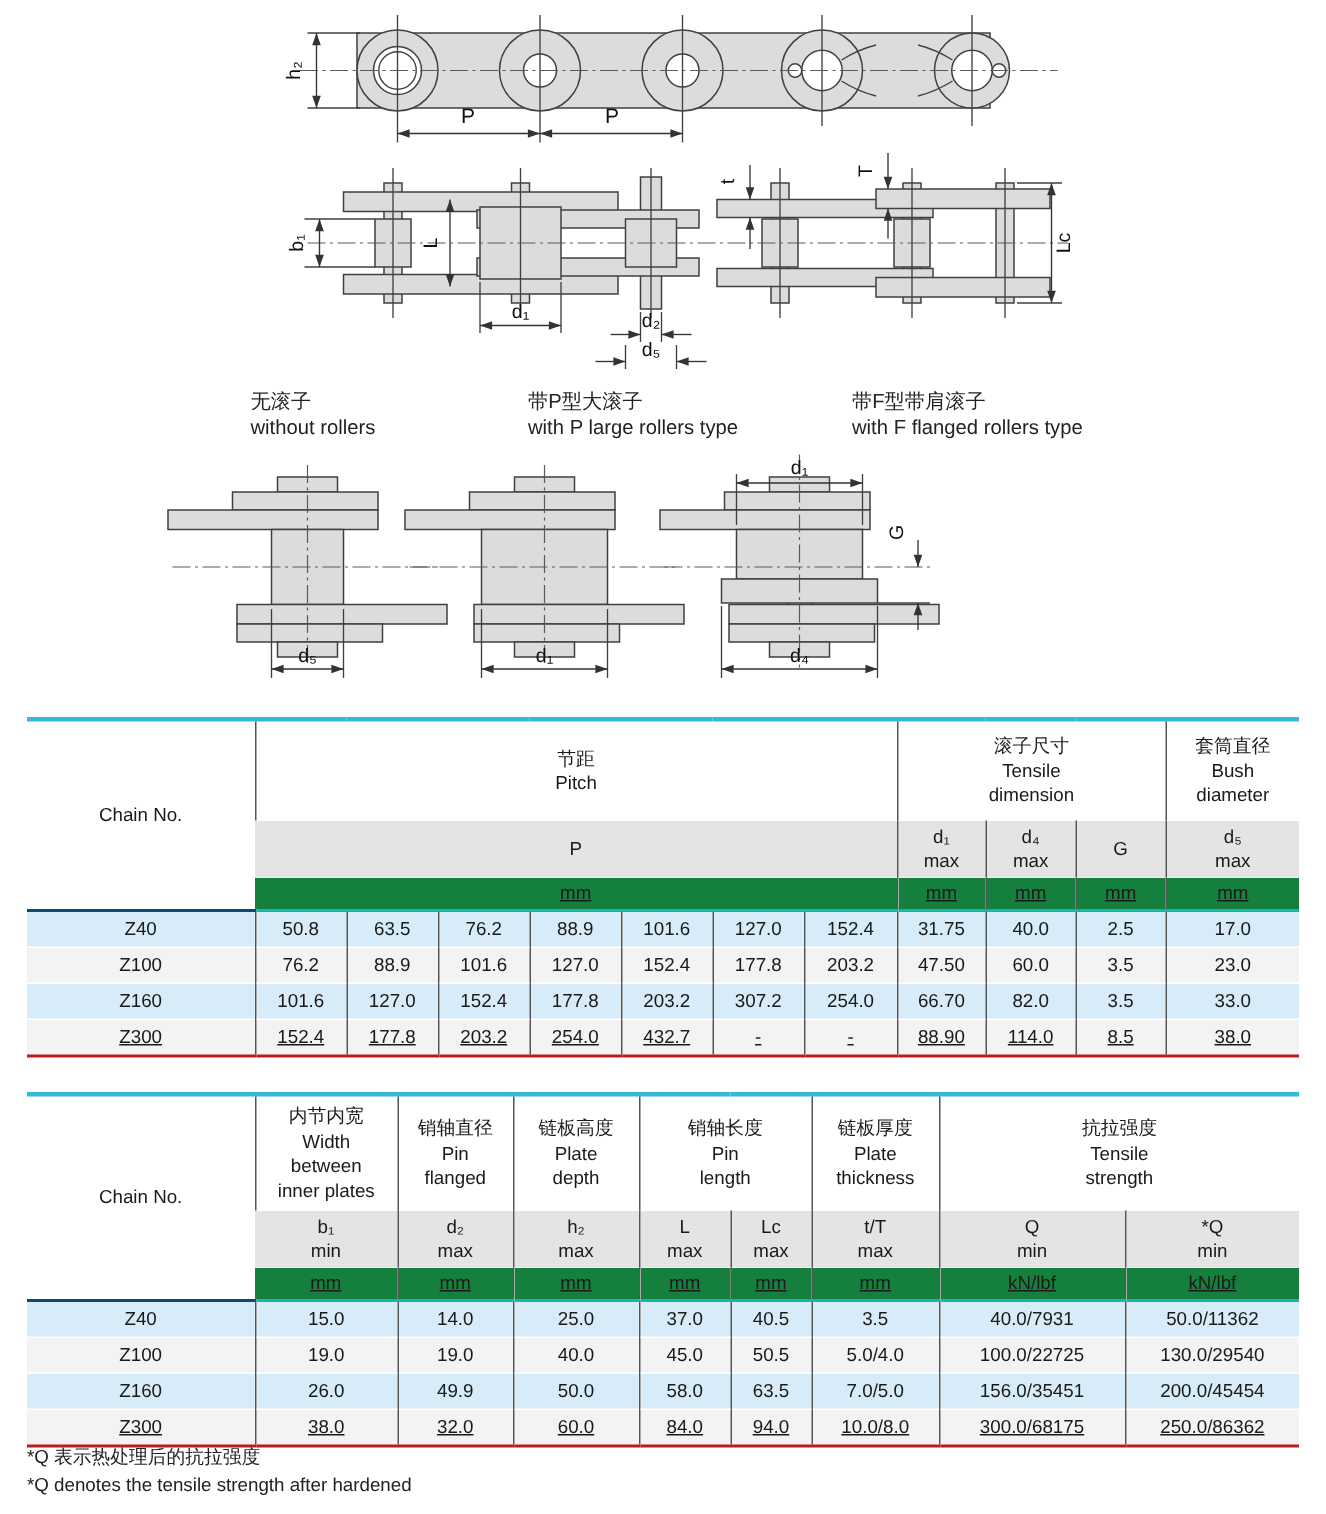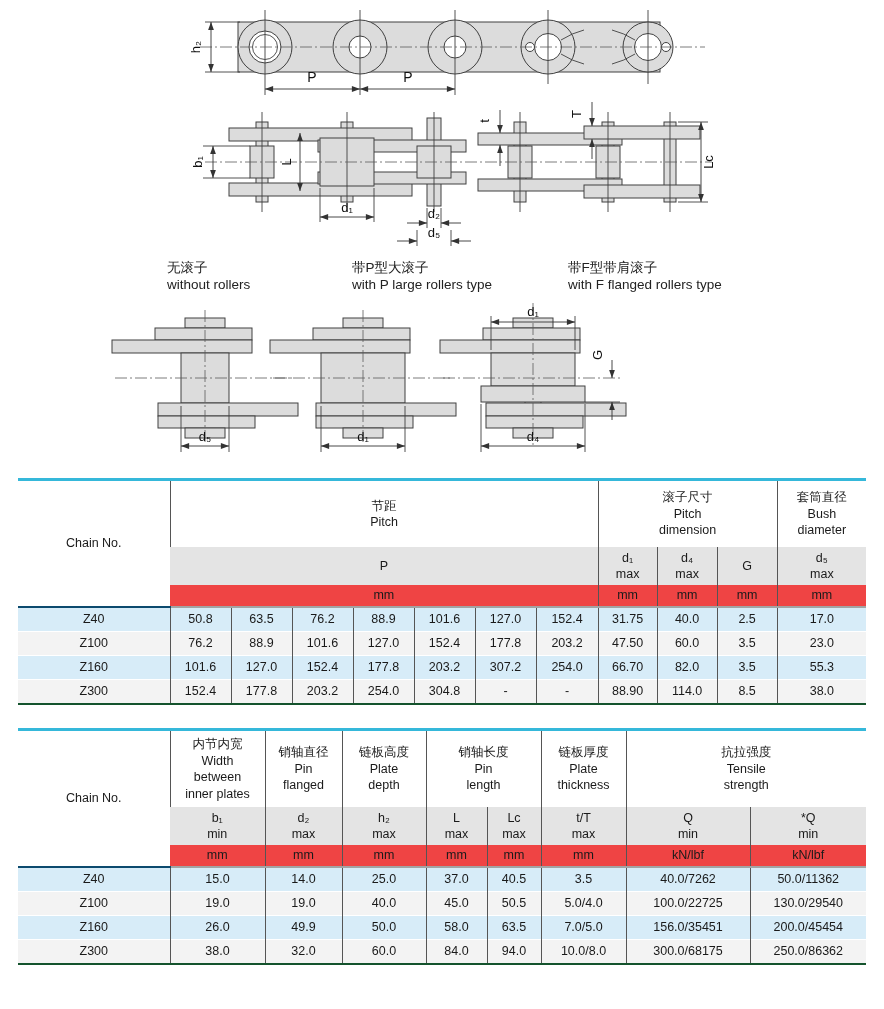--- a/index.html
+++ b/index.html
@@ -27,26 +27,26 @@
   }
   .spec th, .spec td {
     border-left:1px solid #555; padding:0 2px; text-align:center; vertical-align:middle;
     font-weight:normal; line-height:1.32; overflow:hidden;
   }
   .spec th:first-child, .spec td:first-child { border-left:none; }
   .spec tr.h1 th { background:#ffffff; }
   .t1 tr.h1 th { height:66px; }
   .t2 tr.h1 th { height:76px; }
   .spec tr.h2g th { height:38px; background:#e4e4e4; }
-  .spec tr.h3 th { height:21px; background:#ef4444; border-bottom:2px solid #a3a3a3; }
+  .spec tr.h3 th { height:21px; background:#15803d; border-bottom:2px solid #14b8a6;text-decoration:underline; }
   .spec th[rowspan] { border-bottom:2px solid #0c4a6e; background:#fff; }
   .spec tbody td { height:23px; border-top:1px solid #ffffff; }
   .spec tbody tr:nth-child(odd)  { background:#d7ecf8; }
   .spec tbody tr:nth-child(even) { background:#f3f3f3; }
-  .spec tbody tr:last-child td { border-bottom:2px solid #14532d; }
+  .spec tbody tr:last-child td { border-bottom:2px solid #b91c1c;text-decoration:underline; }
   .pre { white-space:pre-line; }
 
   .notes { position:absolute; top:962px; left:18px; font-size:12.5px; color:#222; line-height:1.5; }
 </style>
 </head>
 <body>
 
 <svg class="diagrams" width="884" height="470" viewBox="0 0 884 470">
   <defs>
     <marker id="ah" markerWidth="10" markerHeight="8" viewBox="0 0 10 8" refX="9.5" refY="4" orient="auto-start-reverse">
@@ -253,21 +253,21 @@
         <col style="width:60px">
         <col style="width:60px">
         <col style="width:89px">
     </colgroup>
     <thead>
       <tr class="h1">
         <th rowspan="3">Chain No.</th>
         <th colspan="7" class="pre">节距
 Pitch</th>
         <th colspan="3" class="pre">滚子尺寸
-Pitch
+Tensile
 dimension</th>
         <th class="pre">套筒直径
 Bush
 diameter</th>
       </tr>
       <tr class="h2g">
         <th colspan="7" class="pre">P</th>
         <th class="pre">d₁
 max</th>
         <th class="pre">d₄
@@ -318,29 +318,29 @@
           <td>101.6</td>
           <td>127.0</td>
           <td>152.4</td>
           <td>177.8</td>
           <td>203.2</td>
           <td>307.2</td>
           <td>254.0</td>
           <td>66.70</td>
           <td>82.0</td>
           <td>3.5</td>
-          <td>55.3</td>
+          <td>33.0</td>
         </tr>
         <tr>
           <td>Z300</td>
           <td>152.4</td>
           <td>177.8</td>
           <td>203.2</td>
           <td>254.0</td>
-          <td>304.8</td>
+          <td>432.7</td>
           <td>-</td>
           <td>-</td>
           <td>88.90</td>
           <td>114.0</td>
           <td>8.5</td>
           <td>38.0</td>
         </tr>
       </tbody>
   </table>
 </div>
@@ -412,21 +412,21 @@
     </thead>
     <tbody>
         <tr>
           <td>Z40</td>
           <td>15.0</td>
           <td>14.0</td>
           <td>25.0</td>
           <td>37.0</td>
           <td>40.5</td>
           <td>3.5</td>
-          <td>40.0/7262</td>
+          <td>40.0/7931</td>
           <td>50.0/11362</td>
         </tr>
         <tr>
           <td>Z100</td>
           <td>19.0</td>
           <td>19.0</td>
           <td>40.0</td>
           <td>45.0</td>
           <td>50.5</td>
           <td>5.0/4.0</td>
@@ -453,13 +453,15 @@
           <td>94.0</td>
           <td>10.0/8.0</td>
           <td>300.0/68175</td>
           <td>250.0/86362</td>
         </tr>
       </tbody>
   </table>
 </div>
 
 <div class="notes">
+  <div>*Q 表示热处理后的抗拉强度</div>
+  <div>*Q denotes the tensile strength after hardened</div>
 </div>
 
 </body></html>

